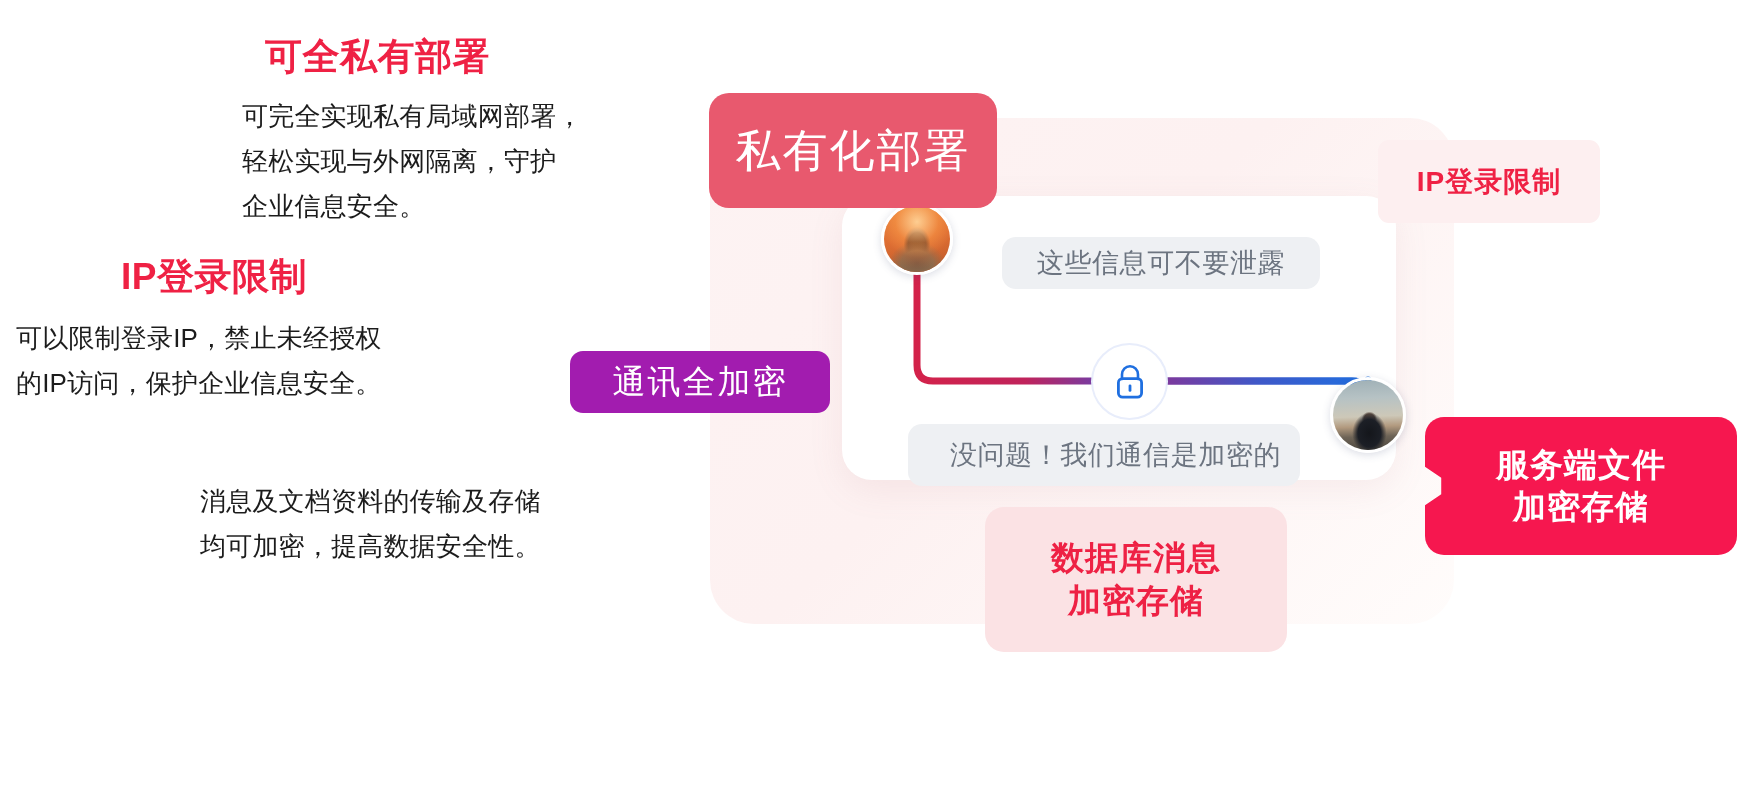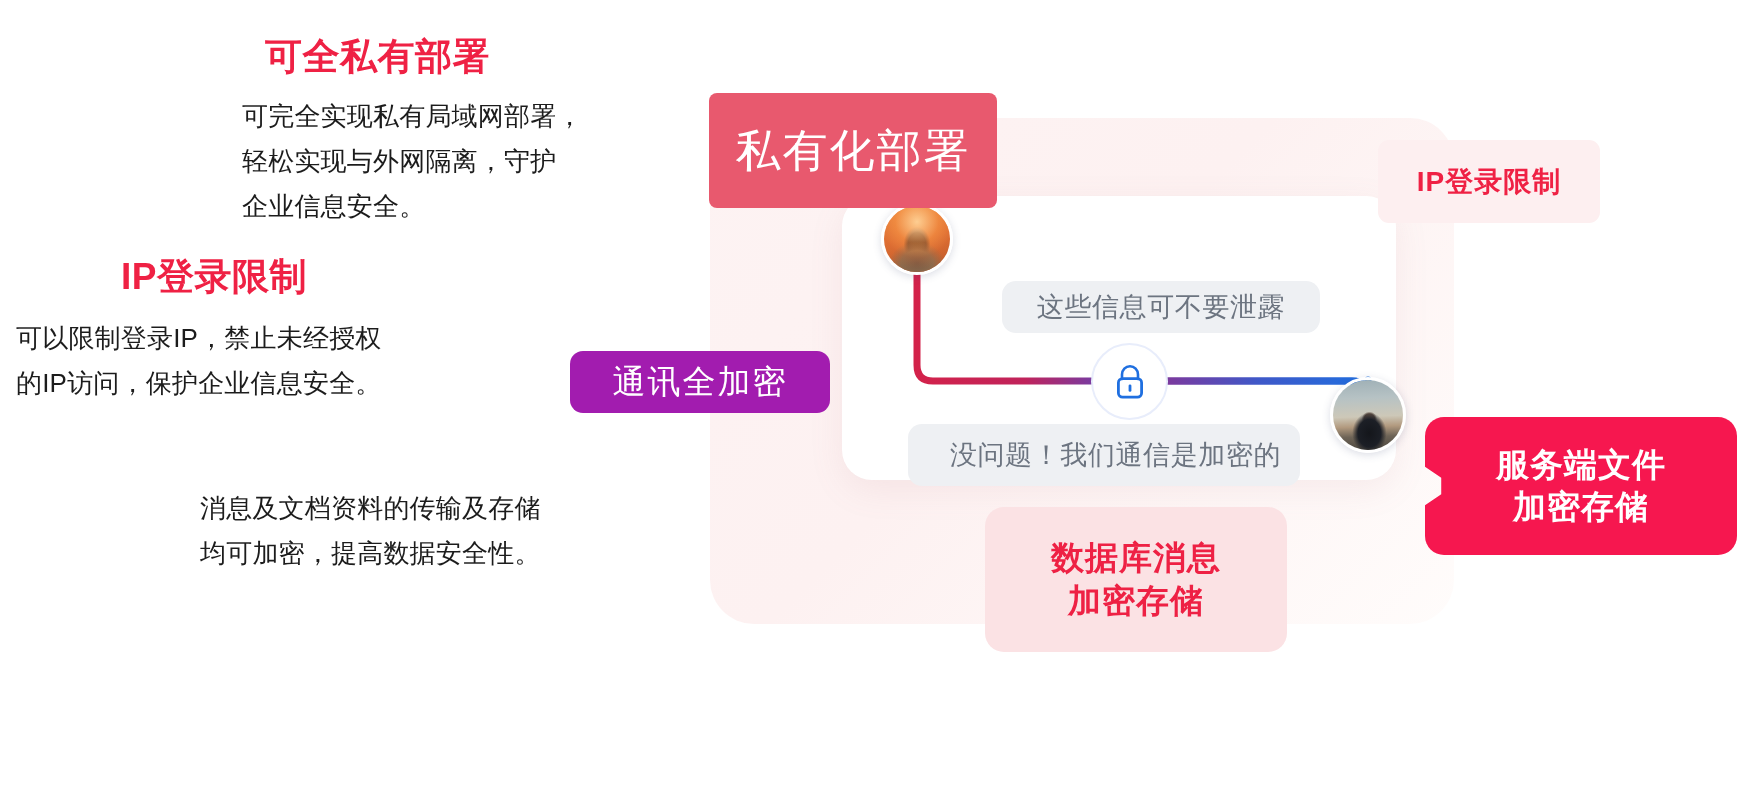--- a/index.html
+++ b/index.html
@@ -44,21 +44,21 @@
   #block-deploy { left: 222px; top: 36px; }
   #block-deploy .feature-title { margin-left: 43px; }
   #block-deploy .feature-desc { margin-top: 15px; }
 
   #block-ip { left: 16px; top: 256px; }
   #block-ip .feature-title { margin-left: 105px; }
   #block-ip .feature-desc { margin-top: 17px; }
 
   #block-msg { left: 200px; top: 452px; text-align: center; }
   #block-msg .feature-title { margin-left: 70px; }
-  #block-msg .feature-desc { margin-top: 34px; text-align: center; }
+  #block-msg .feature-desc { margin-top: 27px; text-align: center; }
 
   
   #soft-panel {
     position: absolute;
     left: 710px;
     top: 118px;
     width: 744px;
     height: 506px;
     border-radius: 44px;
     background: linear-gradient(135deg, #fdf3f3 0%, #fdf1f1 45%, #fffcfb 100%);
@@ -120,21 +120,20 @@
     align-items: center;
     justify-content: center;
     z-index: 5;
     white-space: nowrap;
   }
 
   #bubble-1 {
     left: 1002px; top: 237px;
     width: 318px; height: 52px;
     border-radius: 14px 14px 14px 14px;
-    margin-top: 44px;
   }
   #bubble-2 {
     left: 908px; top: 424px;
     width: 392px; height: 62px;
     border-radius: 14px;
     padding-left: 23px;
   }
 
   
   #connectors {
@@ -168,21 +167,21 @@
     text-align: center;
     line-height: 1.28;
     font-weight: 700;
     letter-spacing: 1px;
     white-space: pre-line;
   }
 
   #tag-private {
     left: 709px; top: 93px;
     width: 288px; height: 115px;
-    border-radius: 8px;
+    border-radius: 20px;
     background: #e8596e;
     color: #ffffff;
     font-size: 45px;
     font-weight: 400;
     letter-spacing: 2px;
     z-index: 9;
   }
 
   #tag-comm {
     left: 570px; top: 351px;

